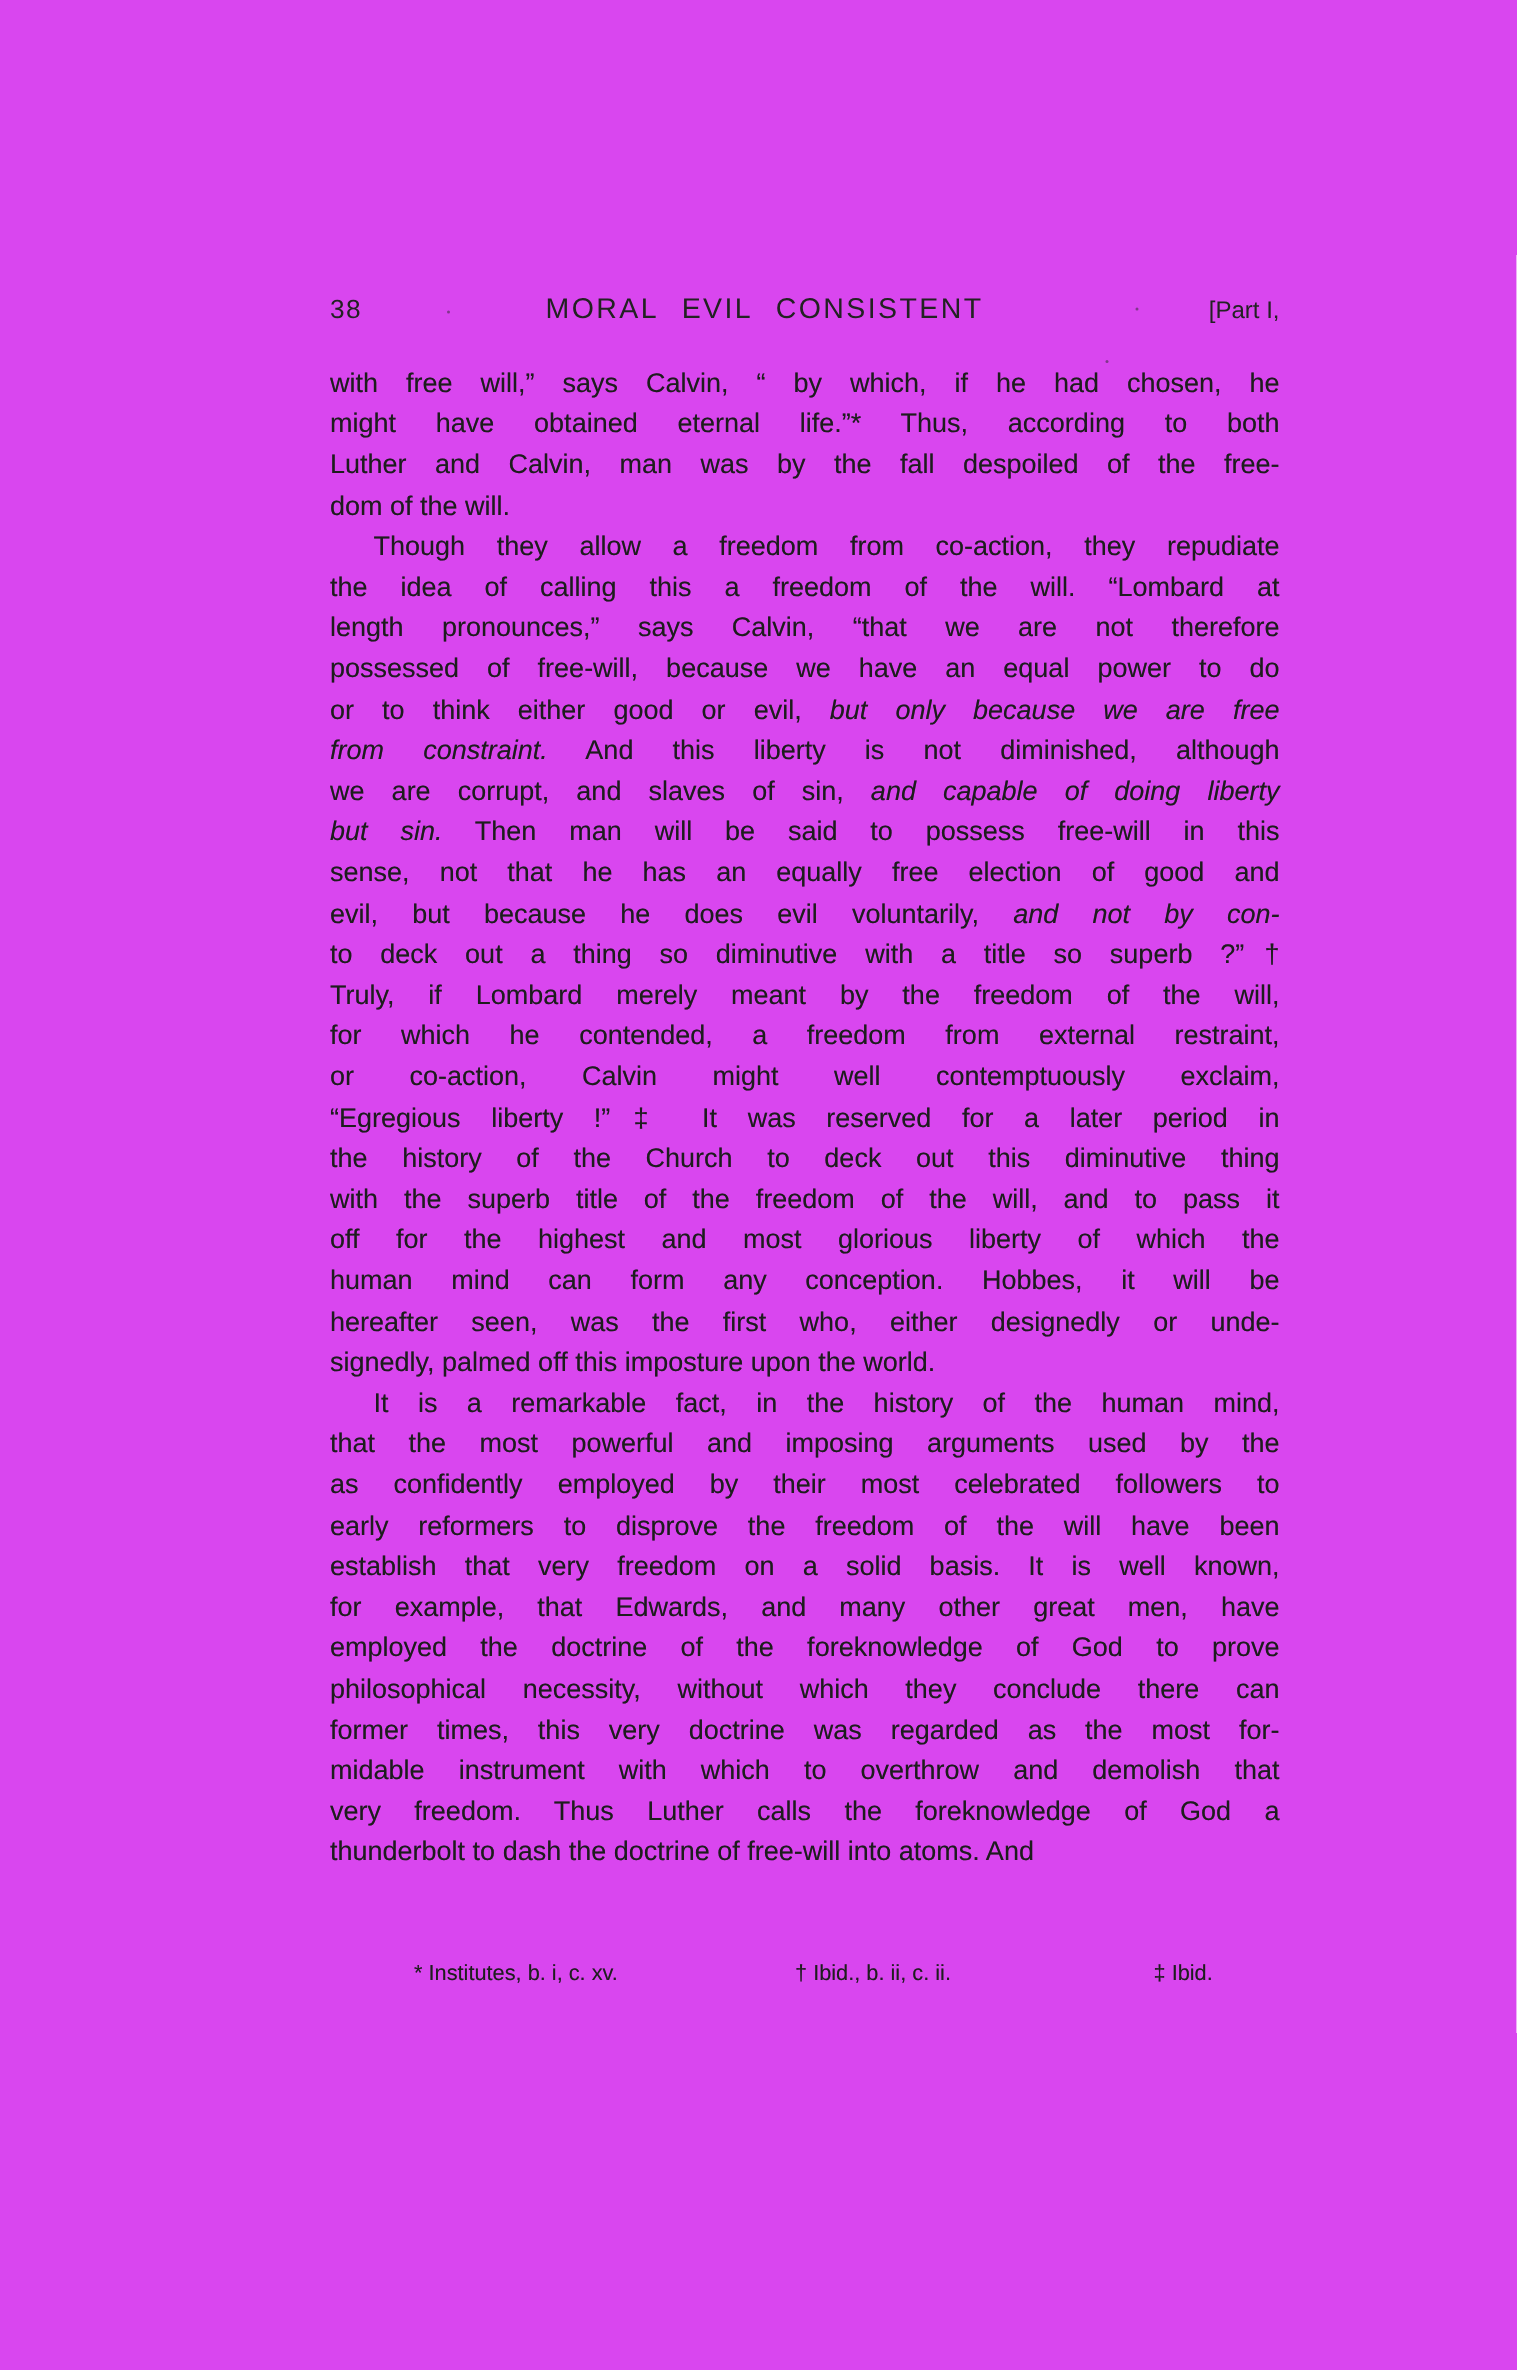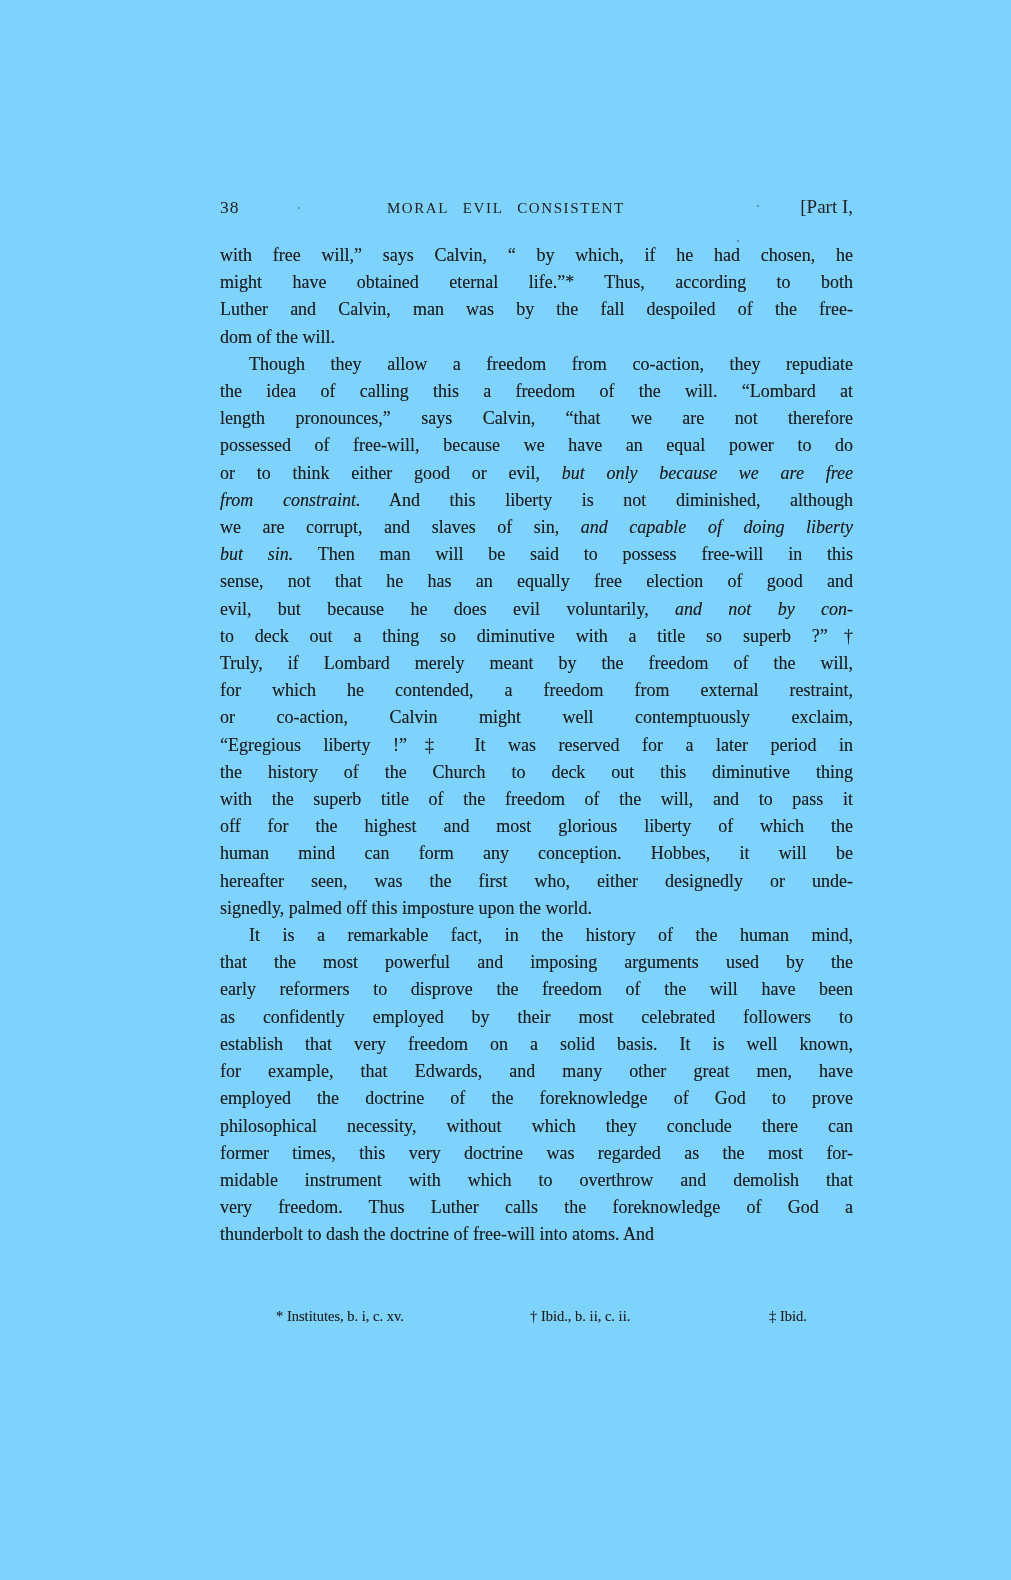--- a/index.html
+++ b/index.html
@@ -4,22 +4,22 @@
 <style>
   html, body {
     margin: 0;
     padding: 0;
     background: #ffffff;
   }
   .scan-page {
     position: relative;
     width: 1011px;
     height: 1580px;
-    background: #7dd3fc;
-    font-family: Liberation Serif, serif;
+    background: #d946ef;
+    font-family: Liberation Sans, sans-serif;
     color: #1c1c1c;
     overflow: hidden;
   }
   .content {
     position: absolute;
     left: 220px;
     top: 196px;
     width: 633px;
   }
   .running-head {
@@ -30,25 +30,25 @@
     margin-bottom: 24px;
     color: #222;
   }
   .running-head .page-num {
     font-size: 17.5px;
     letter-spacing: 1px;
   }
   .running-head .head-title {
     letter-spacing: 1.6px;
     word-spacing: 9px;
-    font-size: 15px;
+    font-size: 19px;
     transform: translateX(-14px);
   }
   .running-head .part-label {
-    font-size: 19px;
+    font-size: 16px;
   }
   .body-text {
     font-size: 18px;
     line-height: 27.2px;
     color: #1d1d1d;
     text-shadow: 0 0 0.4px rgba(20,20,20,0.45);
   }
   .para { margin: 0; }
   .bl {
     text-align: justify;
@@ -121,22 +121,22 @@
           <div class="bl"><span>the history of the Church to deck out this diminutive thing</span></div>
           <div class="bl"><span>with the superb title of the freedom of the will, and to pass it</span></div>
           <div class="bl"><span>off for the highest and most glorious liberty of which the</span></div>
           <div class="bl"><span>human mind can form any conception.  Hobbes, it will be</span></div>
           <div class="bl"><span>hereafter seen, was the first who, either designedly or unde-</span></div>
           <div class="bl last"><span>signedly, palmed off this imposture upon the world.</span></div>
         </div>
         <div class="para indent">
           <div class="bl"><span>It is a remarkable fact, in the history of the human mind,</span></div>
           <div class="bl"><span>that the most powerful and imposing arguments used by the</span></div>
+          <div class="bl"><span>as confidently employed by their most celebrated followers to</span></div>
           <div class="bl"><span>early reformers to disprove the freedom of the will have been</span></div>
-          <div class="bl"><span>as confidently employed by their most celebrated followers to</span></div>
           <div class="bl"><span>establish that very freedom on a solid basis.  It is well known,</span></div>
           <div class="bl"><span>for example, that Edwards, and many other great men, have</span></div>
           <div class="bl"><span>employed the doctrine of the foreknowledge of God to prove</span></div>
           <div class="bl"><span>philosophical necessity, without which they conclude there can</span></div>
           <div class="bl"><span>former times, this very doctrine was regarded as the most for-</span></div>
           <div class="bl"><span>midable instrument with which to overthrow and demolish that</span></div>
           <div class="bl"><span>very freedom.  Thus Luther calls the foreknowledge of God a</span></div>
           <div class="bl last"><span>thunderbolt to dash the doctrine of free-will into atoms.  And</span></div>
         </div>
       </div>

